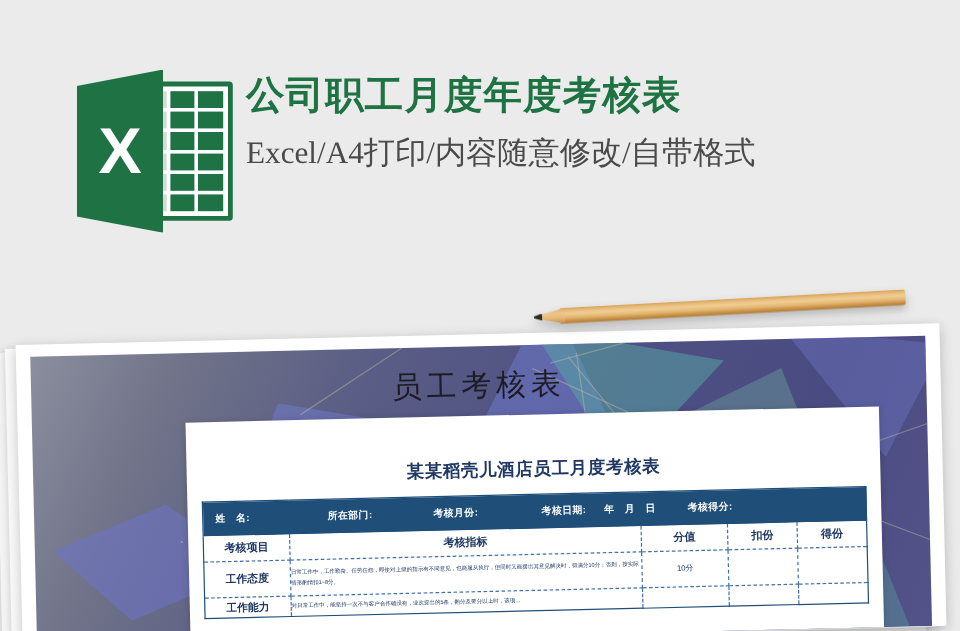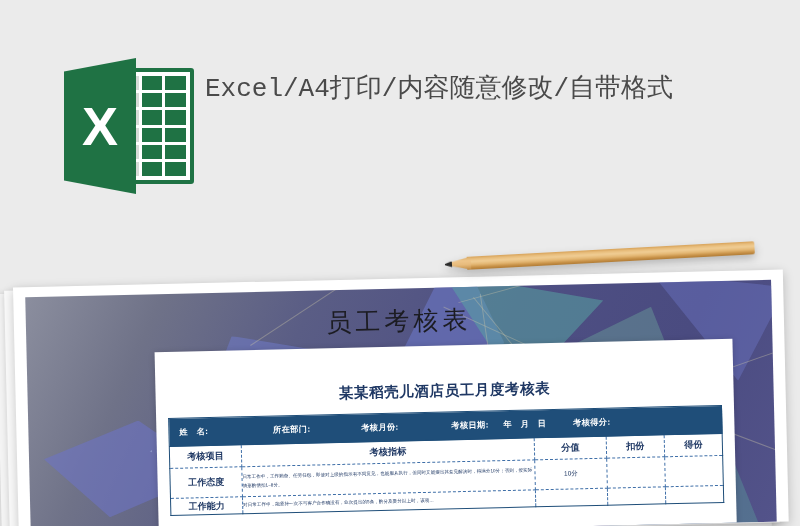--- a/index.html
+++ b/index.html
@@ -52,21 +52,21 @@
     position:absolute;left:205px;top:60px;
   }
   .main-title{
     font-size:32px;font-weight:bold;color:#1d7342;
     letter-spacing:1px;line-height:1.2;margin:0;
     white-space:nowrap;
   }
   .sub-title{
     font-size:26px;color:#4a4a4a;margin:14px 0 0 0;
     letter-spacing:0px;line-height:1.2;white-space:nowrap;
-    font-family:Liberation Mono, monospace;
+    font-family:Liberation Serif, serif;
   }
 
   
   .pencil{
     position:absolute;left:445px;top:258px;width:310px;height:14px;
     transform:rotate(-3.1deg);
     transform-origin:left center;
     z-index:6;
     filter:drop-shadow(0 4px 4px rgba(0,0,0,0.22));
   }
@@ -241,20 +241,21 @@
         <div class="xl-cell pale"></div>
           <div class="xl-cell"></div>
           <div class="xl-cell"></div>
       </div>
     </div>
     <div class="xl-panel"></div>
     <div class="xl-x">X</div>
   </div>
 
   <div class="title-block">
+    <div class="main-title">公司职工月度年度考核表</div>
     <div class="sub-title">Excel/A4打印/内容随意修改/自带格式</div>
   </div>
 </div>
 
 <div class="pencil">
   <div class="pencil-body"></div>
   <div class="pencil-tip"></div>
   <div class="pencil-lead"></div>
 </div>
 

